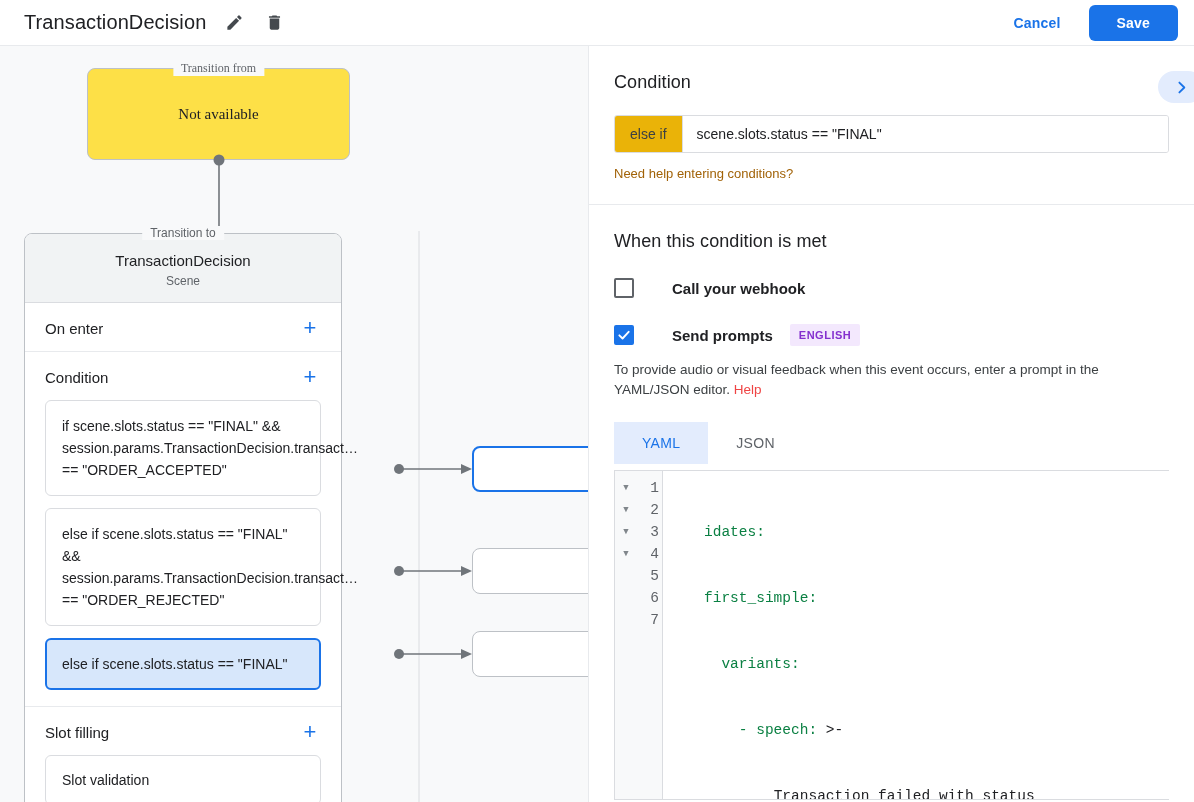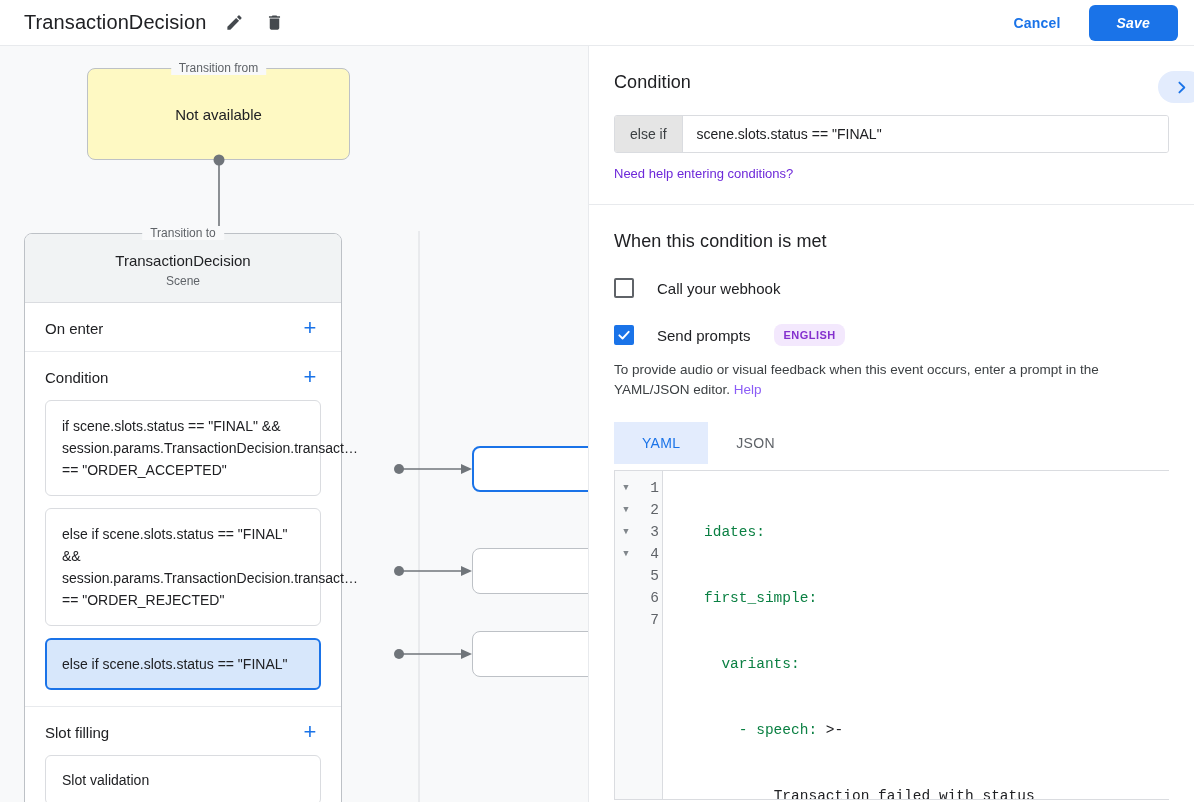--- a/index.html
+++ b/index.html
@@ -49,38 +49,38 @@
   .save-btn {
     background: #1a73e8;
     color: #ffffff;
     font-size: 14px; font-weight: 600;
     border: none; border-radius: 6px;
     padding: 10px 28px;
     margin-left: 14px;
     cursor: pointer;
     letter-spacing: 0.2px;
     font-family: "Liberation Sans", sans-serif;
-    font-style: italic;
   }
 
   
   .canvas {
     position: absolute;
     top: 46px; left: 0;
     width: 588px; height: 756px;
     background: #f8f9fa;
     overflow: hidden;
   }
 
   
   .fs {
     position: absolute;
     border: 1px solid #bdc1c6;
     border-radius: 8px;
-    background: #fef9c3;
+    background: #fde047;
+    font-family: Liberation Serif, serif;
   }
   .fs-legend {
     position: absolute;
     top: -8px;
     background: #f8f9fa;
     padding: 0 8px;
     font-size: 12px;
     color: #5f6368;
     left: 50%;
     transform: translateX(-50%);
@@ -218,42 +218,42 @@
 
   .cond-input-row {
     display: flex;
     margin-top: 22px;
     border: 1px solid #dadce0;
     border-radius: 3px;
     height: 38px;
     overflow: hidden;
   }
   .cond-prefix {
-    background: #e5e5e5;
+    background: #eab308;
     border-right: 1px solid #dadce0;
     display: flex; align-items: center;
     padding: 0 15px;
     font-size: 14px;
     color: #3c4043;
     text-align: center;
   }
   .cond-value {
     flex: 1;
     display: flex; align-items: center;
     padding: 0 14px;
     font-size: 14px;
     color: #202124;
     background: #ffffff;
     border: none; outline: none;
     font-family: "Liberation Sans", sans-serif;
   }
   .help-link {
     display: inline-block;
     margin-top: 13px;
-    color: #6d28d9;
+    color: #a16207;
     font-size: 13px;
     text-decoration: none;
     cursor: pointer;
   }
 
   .met-title {
     font-size: 18px; color: #202124;
     letter-spacing: 0.1px;
   }
   .chk-row {
@@ -267,43 +267,43 @@
     border-radius: 2px;
     background: #ffffff;
     flex: none;
   }
   .chkbox.on {
     background: #1a73e8;
     border-color: #1a73e8;
     display: flex; align-items: center; justify-content: center;
   }
   .chk-label {
-    margin-left: 23px;
+    margin-left: 38px;
     font-size: 15px;
-    font-weight: normal;
+    font-weight: bold;
     color: #202124;
   }
   .lang-badge {
-    margin-left: 24px;
+    margin-left: 17px;
     background: #f3e8fd;
     color: #8430ce;
     font-size: 11px;
     font-weight: bold;
     letter-spacing: 0.5px;
     padding: 5px 9px;
-    border-radius: 8px;
+    border-radius: 2px;
   }
   .help-text {
     margin-top: 14px;
     font-size: 13.5px;
     line-height: 20px;
     color: #3c4043;
     max-width: 556px;
   }
-  .help-text a { color: #8b5cf6; text-decoration: none; cursor: pointer; }
+  .help-text a { color: #ef4444; text-decoration: none; cursor: pointer; }
 
   .tabs {
     display: flex;
     margin-top: 22px;
   }
   .tab {
     padding: 13px 28px;
     font-size: 14px;
     color: #5f6368;
     cursor: pointer;

